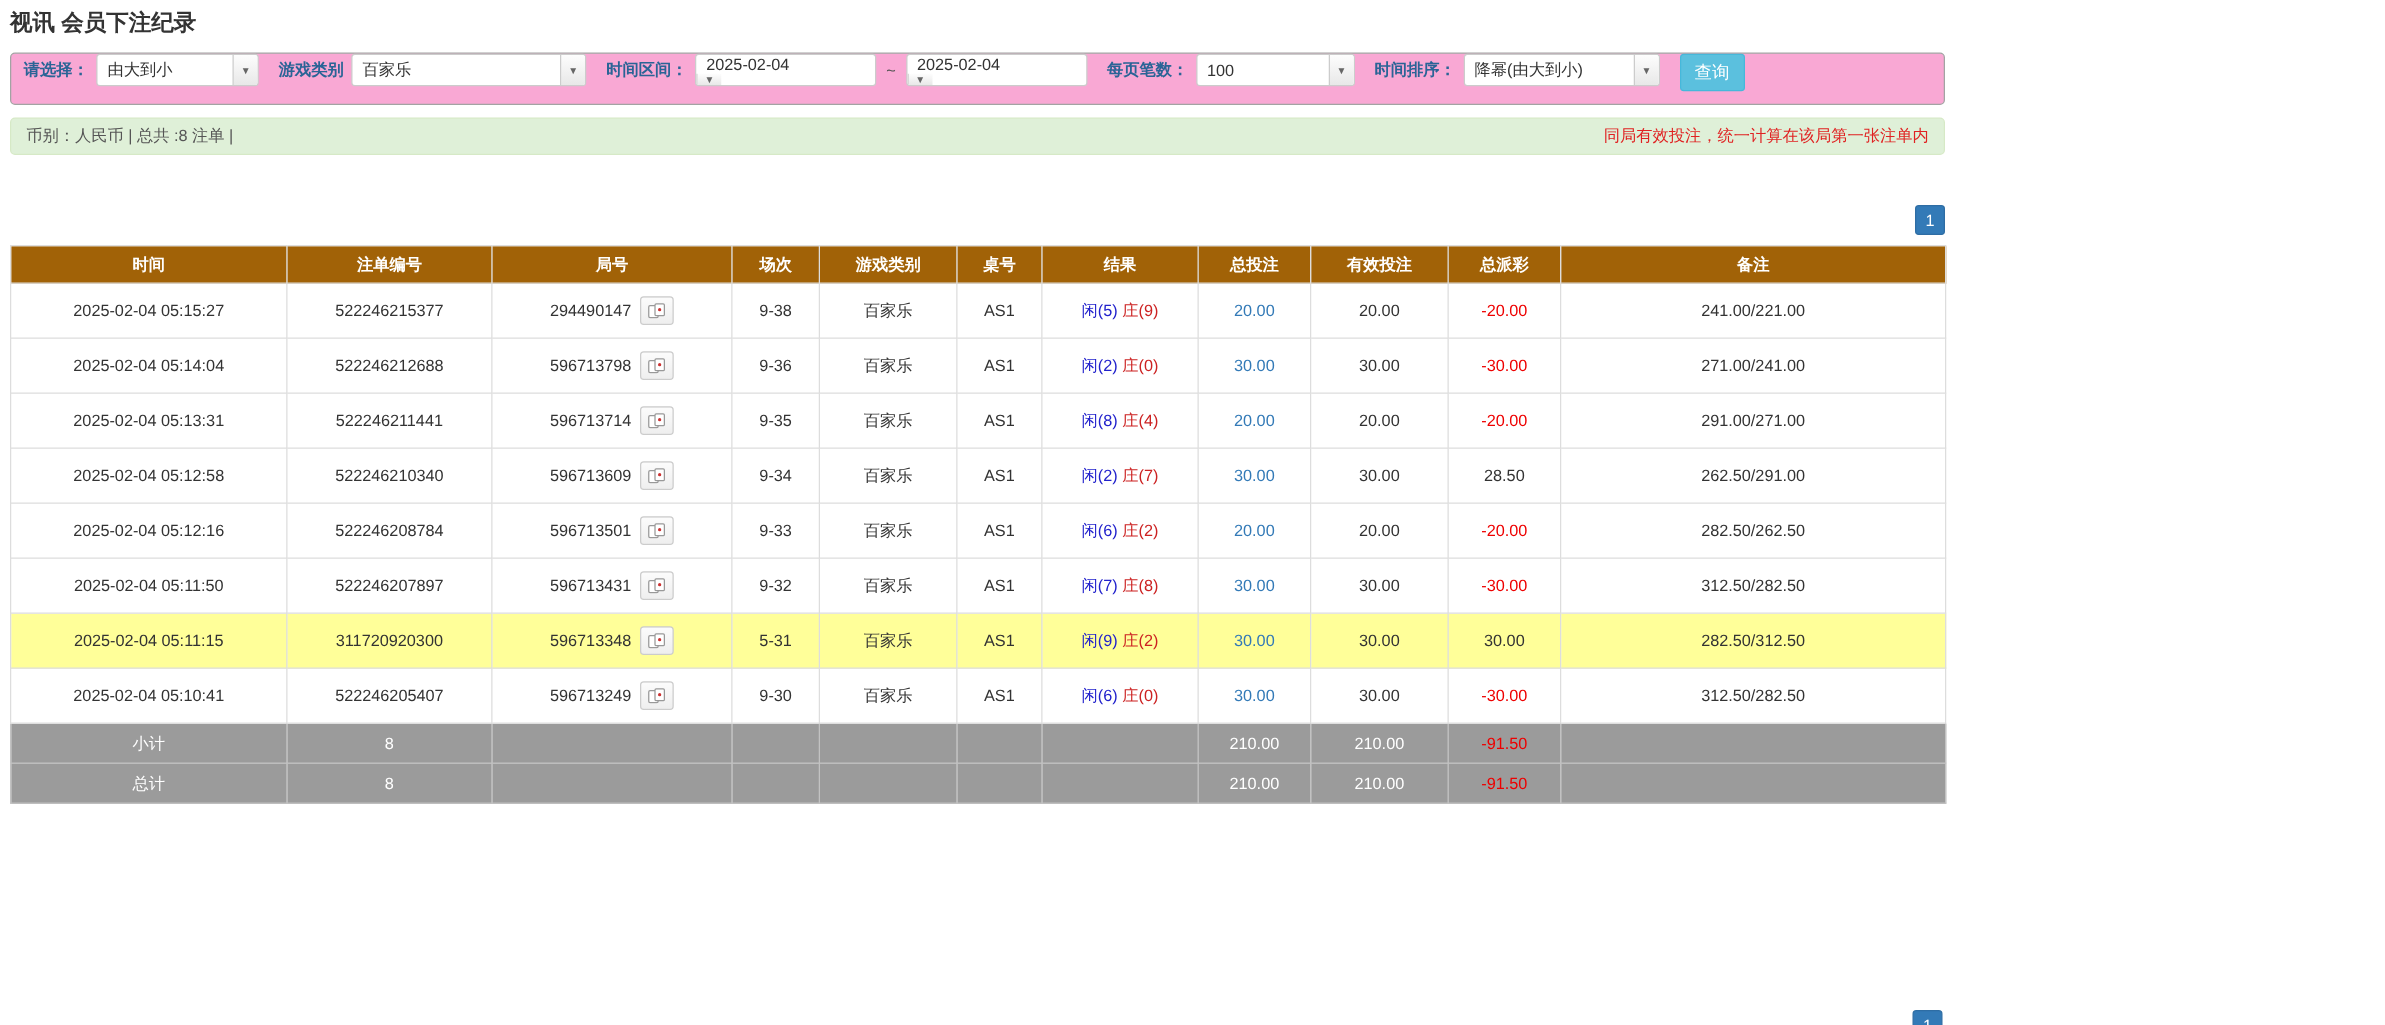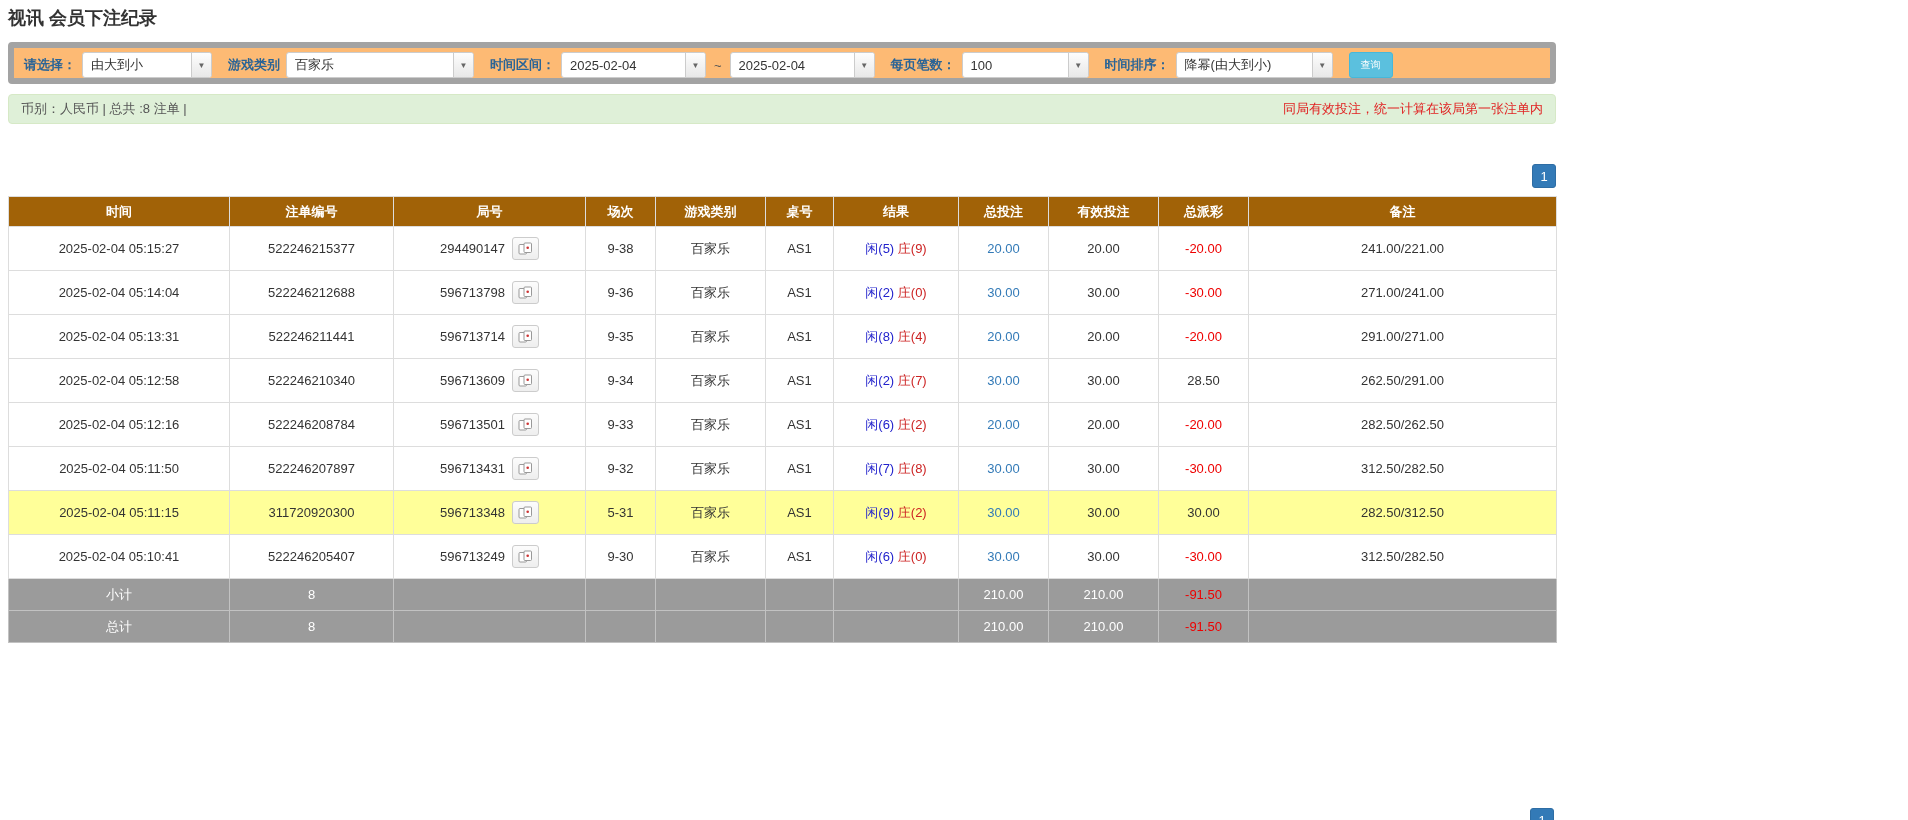--- a/index.html
+++ b/index.html
@@ -10,52 +10,52 @@
     color: #333;
     font-size: 13px;
     position: relative;
   }
   .container { width: 1548px; margin-left: 8px; padding-top: 6px; position: relative; }
 
   .page-title { font-size: 18px; font-weight: 600; color: #333; margin-bottom: 12px; }
 
   
   .filterbar {
-    background: #fdba74;
-    border: 6px solid #a3a3a3;
+    background: #f9a8d4;
+    border: 1px solid #a3a3a3;
     border-radius: 4px;
     height: 42px;
     display: flex;
-    align-items: flex-end;
+    align-items: flex-start;
     padding: 0 10px;
   }
   .fgroup { display: flex; align-items: center; gap: 6px; margin-left: 16px; }
   .fgroup:first-child { margin-left: 0; }
   .flabel { color: #2a6496; font-weight: bold; white-space: nowrap; }
   .combo {
     display: flex; align-items: stretch; height: 26px;
     background: #fff; border: 1px solid #ccc; border-radius: 3px; overflow: hidden;
   }
   .combo .val { flex: 1; display: flex; align-items: center; padding: 0 8px; color: #333; white-space: nowrap; cursor: default; }
   .combo .arrow-btn {
     width: 20px; border-left: 1px solid #ccc;
     background: linear-gradient(#fdfdfd, #e8e8e8);
     display: flex; align-items: center; justify-content: center;
     color: #666; font-size: 8px; cursor: pointer;
   }
   .w-select { width: 130px; }
   .w-game   { width: 188px; }
-  .w-date   { width: 145px; }
+  .w-date   { width: 145px; flex-direction: column; }
   .w-per    { width: 127px; }
   .w-sort   { width: 157px; }
   .range-sep { color: #555; margin: 0 2px; }
   .search-btn {
     margin-left: 16px;
     background: #5bc0de; border: 1px solid #46b8da; color: #fff;
-    font-size: 10px; padding: 5px 11px; border-radius: 3px; cursor: pointer;
+    font-size: 14px; padding: 5px 11px; border-radius: 3px; cursor: pointer;
     font-family: inherit;
   }
 
   
   .summarybar {
     margin-top: 10px;
     background: #dff0d8; border: 1px solid #d6e9c6; border-radius: 4px;
     height: 30px; padding: 0 12px;
     display: flex; align-items: center; justify-content: space-between;
   }

